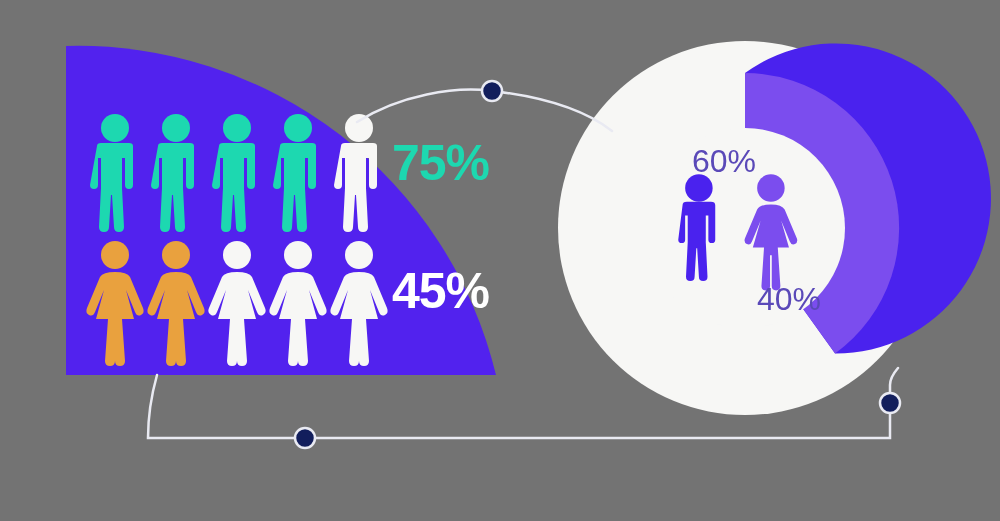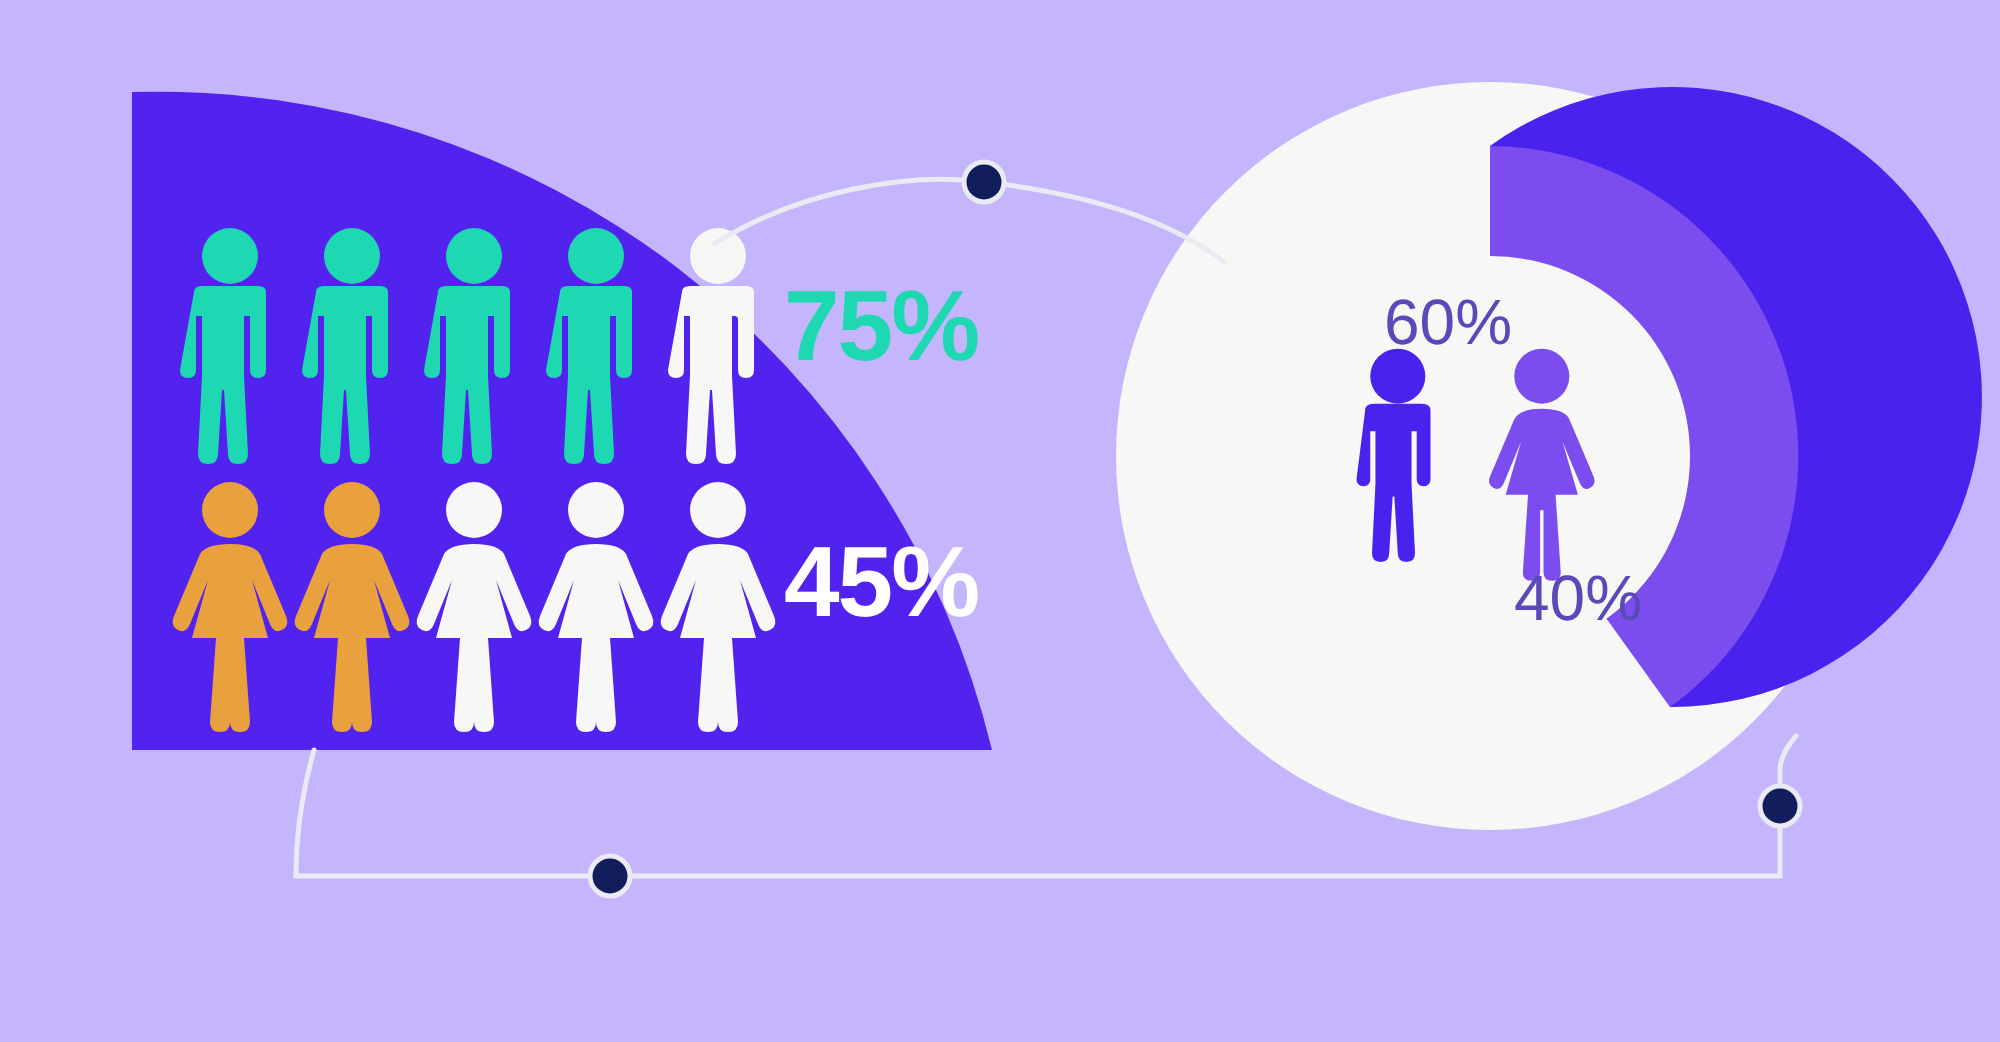--- a/index.html
+++ b/index.html
@@ -4,21 +4,21 @@
 <style>
   html, body {
     margin: 0;
     padding: 0;
     background: #0f1c52;
   }
   #stage {
     position: relative;
     width: 1000px;
     height: 521px;
-    background: #c4b5fd;
+    background: #737373;
     overflow: hidden;
     font-family: "Liberation Sans", sans-serif;
   }
   #stage svg.layer {
     position: absolute;
     left: 0;
     top: 0;
     width: 1000px;
     height: 521px;
     display: block;

